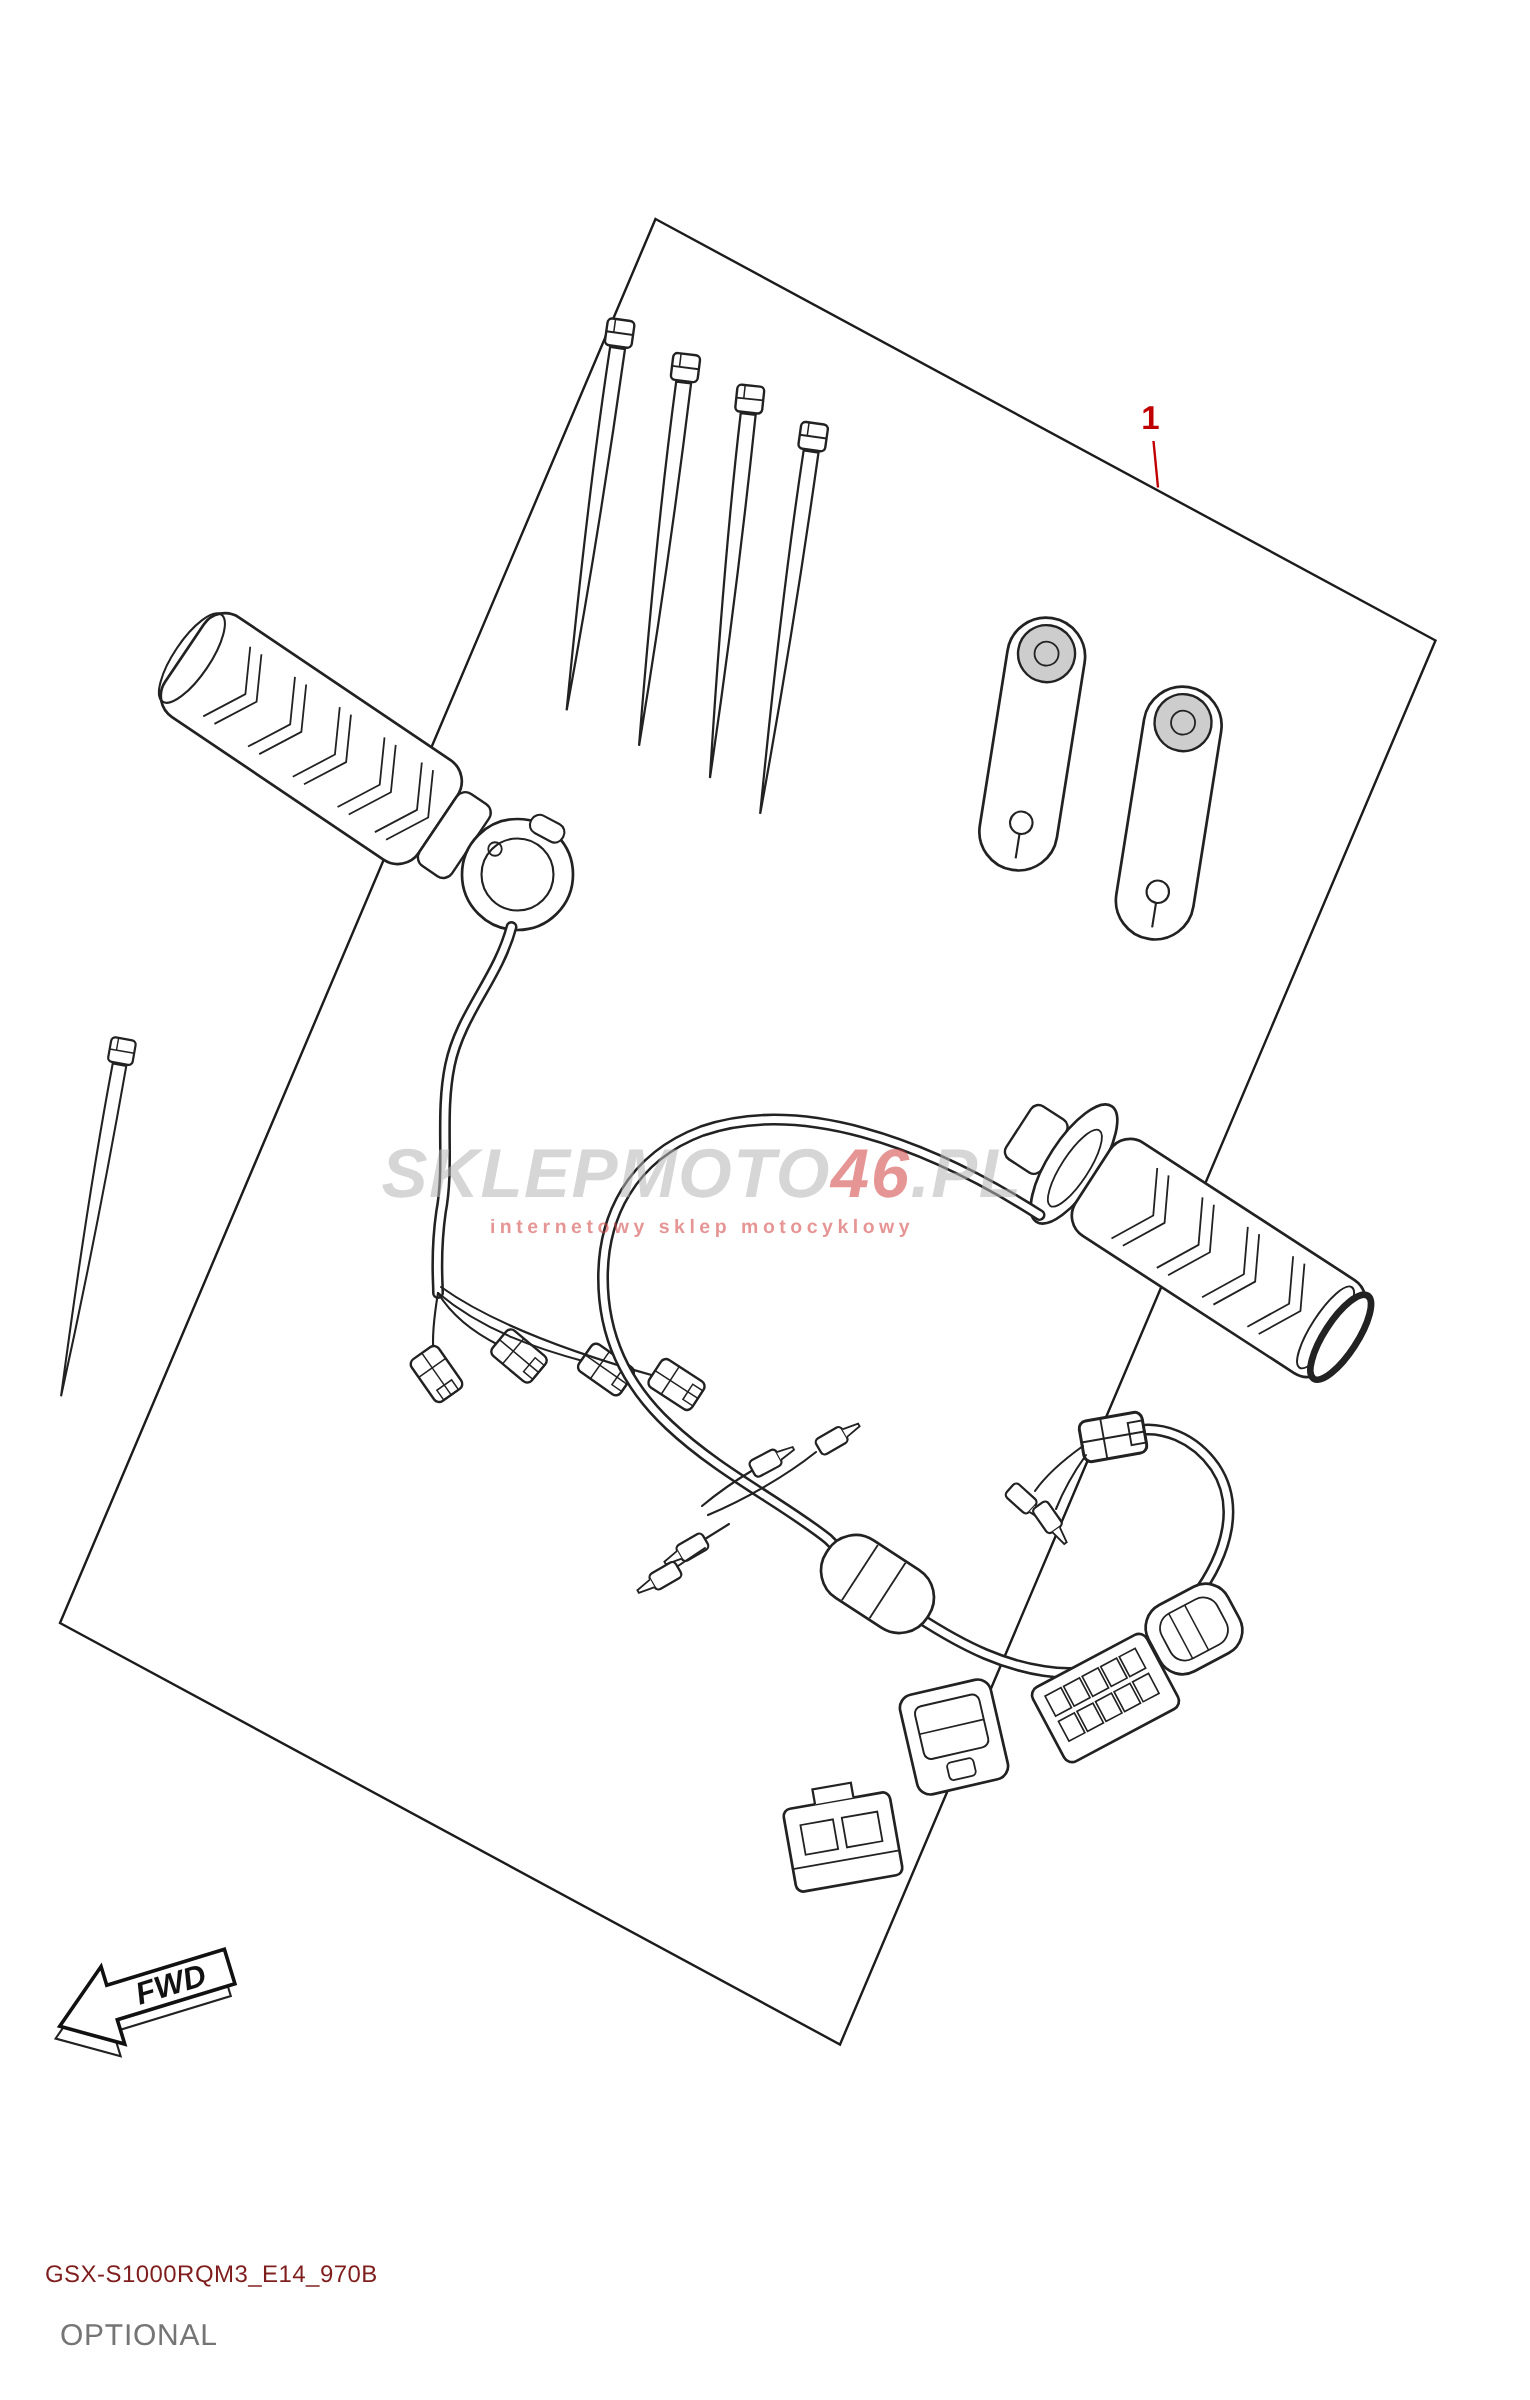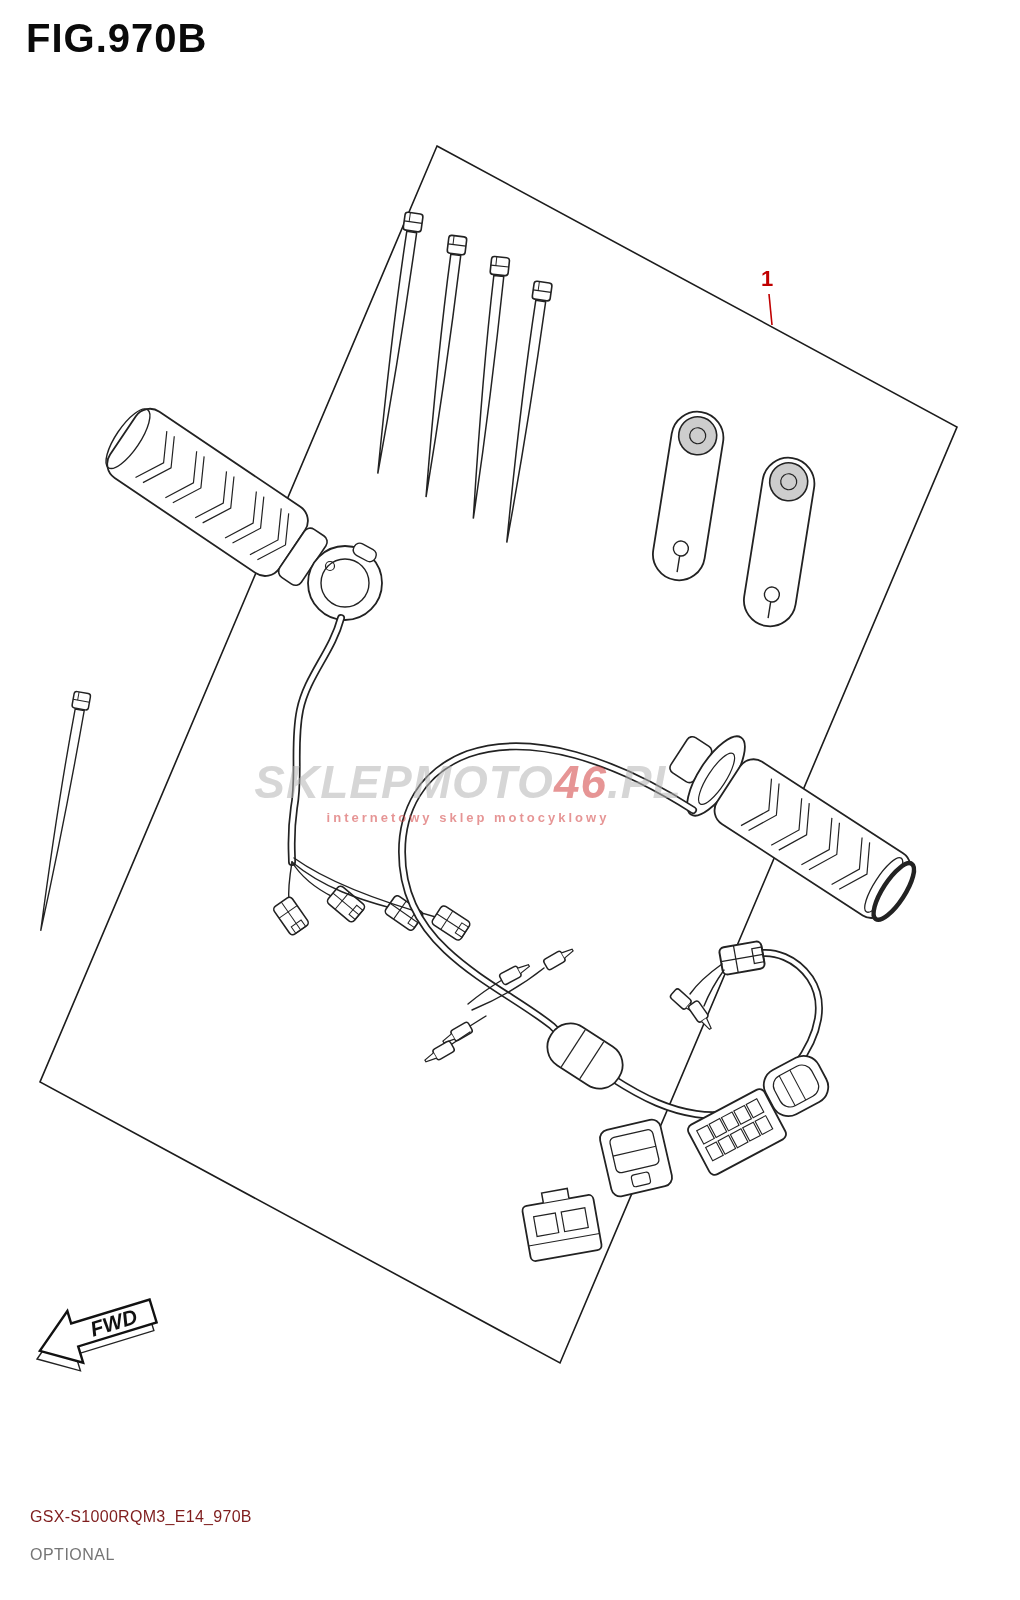--- a/index.html
+++ b/index.html
@@ -10,36 +10,35 @@
   .page{position:absolute;inset:0;}
   .fig-title{
     position:absolute;left:26px;top:16px;
     font-size:40px;font-weight:900;letter-spacing:1px;color:#0a0a0a;
   }
   .footer-code{
     position:absolute;left:30px;top:1508px;
     font-size:16px;color:#7f1d1d;letter-spacing:.3px;
   }
   .footer-optional{
-    position:absolute;left:30px;top:1546px;
-    font-size:16px;color:#757575;letter-spacing:.5px;
+    position:absolute;left:40px;top:1546px;
+    font-size:20px;color:#757575;letter-spacing:.5px;
   }
   svg.diagram{position:absolute;left:0;top:0;}
   .tube-o{fill:none;stroke:#222;stroke-width:8;stroke-linecap:round;}
   .tube-i{fill:none;stroke:#fff;stroke-width:4.6;stroke-linecap:round;}
   .thin{fill:none;stroke:#222;stroke-width:1.4;stroke-linecap:round;}
   .wm-main{font-size:46px;font-weight:800;font-style:italic;letter-spacing:1px;}
   .wm-sub{font-size:13px;font-weight:700;letter-spacing:3px;}
 </style>
 </head>
 <body>
 
 <div class="page">
 
-  <div class="fig-title">FIG.970B</div>
 
   <svg class="diagram" width="1020" height="1600" viewBox="0 0 1020 1600">
 
     <defs>
       <g id="ziptie">
         <path d="M-5,2 C-6,90 -3,175 0,246 C3,175 5,90 5,2 Z" fill="#fff" stroke="#222" stroke-width="1.5"></path>
         <rect x="-9" y="-17" width="18" height="18" rx="3" fill="#fff" stroke="#222" stroke-width="1.6"></rect>
         <line x1="-9" y1="-8" x2="9" y2="-8" stroke="#222" stroke-width="1.2"></line>
         <line x1="-4" y1="-17" x2="-4" y2="-8" stroke="#222" stroke-width="1"></line>
       </g>

